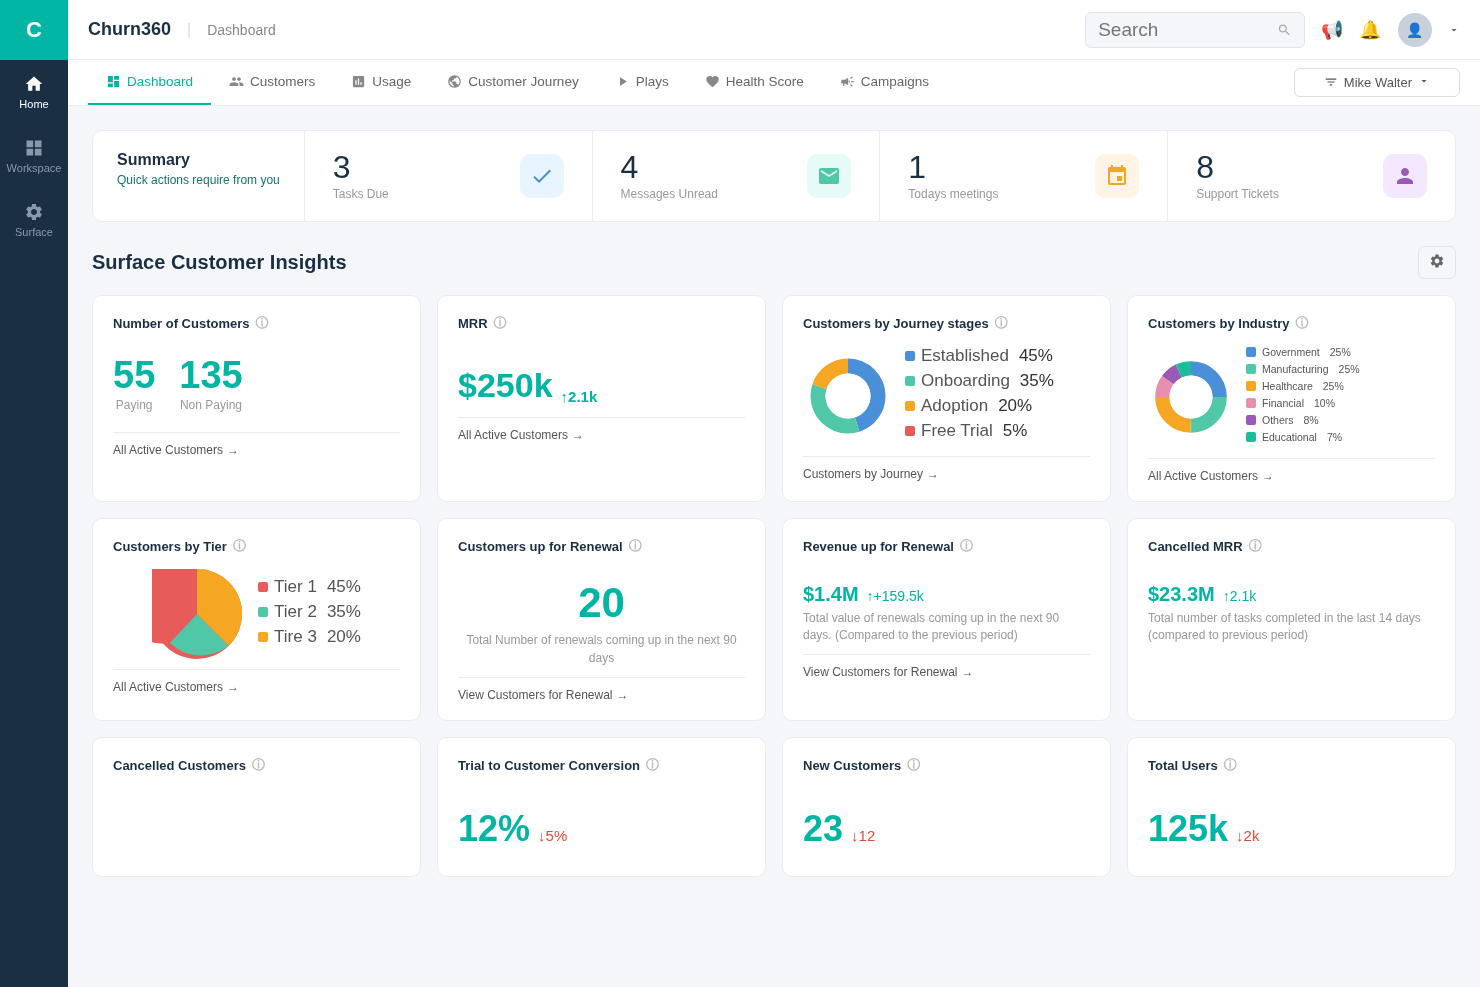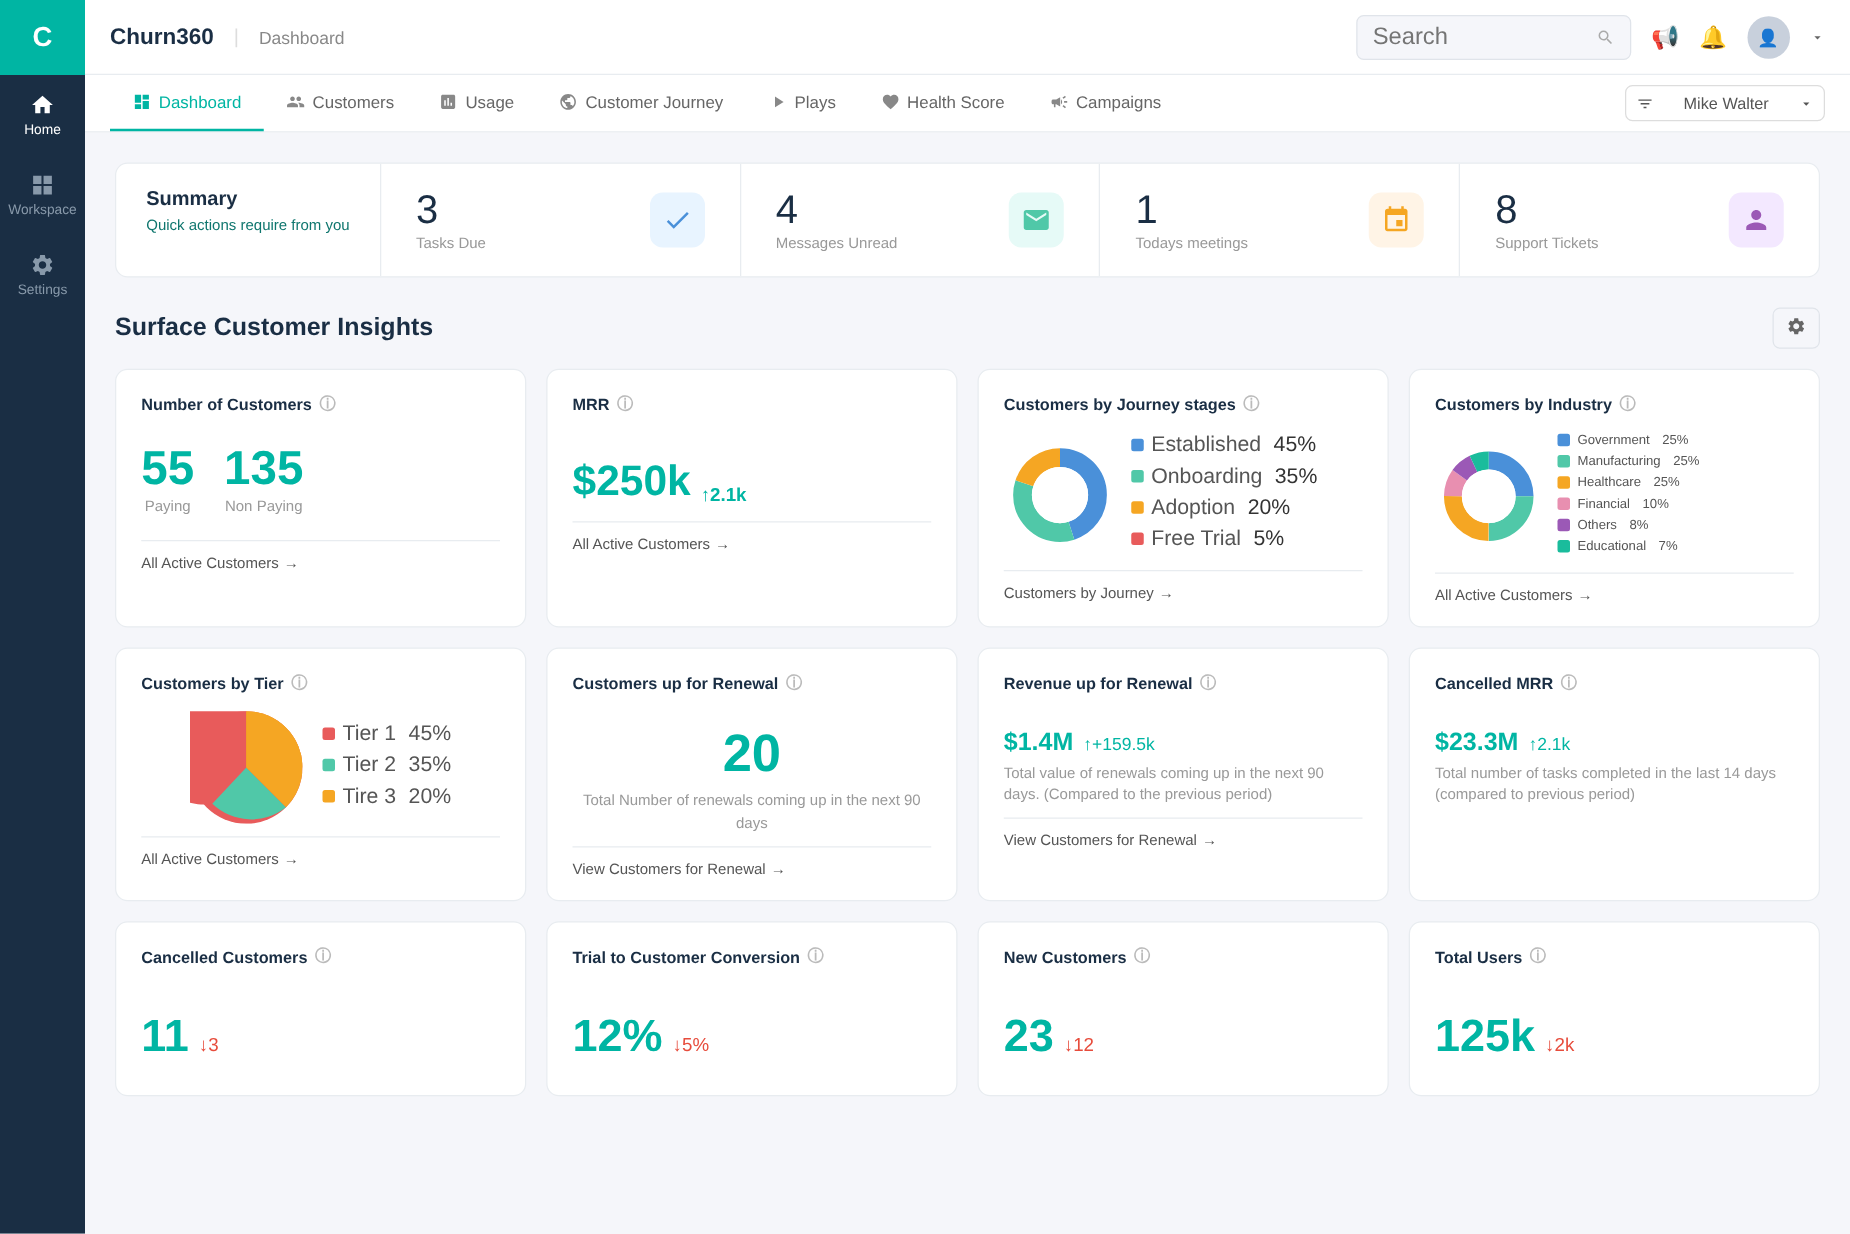--- a/index.html
+++ b/index.html
@@ -110,28 +110,27 @@
       font-size: 13.5px;
       color: #666;
       cursor: pointer;
       border-bottom: 2px solid transparent;
       white-space: nowrap;
     }
     .navtab.active { color: #00b5a3; border-bottom: 2px solid #00b5a3; }
     .navtab-user-filter {
       margin-left: auto;
       display: flex;
-      align-items: center;
-      gap: 24px;
+      gap: 6px;
       font-size: 13px;
       color: #555;
       cursor: pointer;
       border: 1px solid #ddd;
       border-radius: 6px;
-      padding: 6px 8px;
+      padding: 6px 29px;
     }
 
     
     .content {
       flex: 1;
       overflow-y: auto;
       padding: 24px 24px;
     }
 
     
@@ -269,21 +268,21 @@
   <div class="sidebar-item">
     <svg width="20" height="20" viewBox="0 0 24 24" fill="#8899aa">
         <path d="M3 3h8v8H3zm0 10h8v8H3zm10-10h8v8h-8zm0 10h8v8h-8z"></path>
       </svg>
     <span>Workspace</span>
   </div>
   <div class="sidebar-item">
     <svg width="20" height="20" viewBox="0 0 24 24" fill="#8899aa">
         <path d="M19.14 12.94c.04-.3.06-.61.06-.94s-.02-.64-.07-.94l2.03-1.58c.18-.14.23-.41.12-.61l-1.92-3.32c-.12-.22-.37-.29-.59-.22l-2.39.96c-.5-.38-1.03-.7-1.62-.94l-.36-2.54c-.04-.24-.24-.41-.48-.41h-3.84c-.24 0-.43.17-.47.41l-.36 2.54c-.59.24-1.13.57-1.62.94l-2.39-.96c-.22-.08-.47 0-.59.22L2.74 8.87c-.12.21-.08.47.12.61l2.03 1.58c-.05.3-.09.63-.09.94s.02.64.07.94l-2.03 1.58c-.18.14-.23.41-.12.61l1.92 3.32c.12.22.37.29.59.22l2.39-.96c.5.38 1.03.7 1.62.94l.36 2.54c.05.24.24.41.48.41h3.84c.24 0 .44-.17.47-.41l.36-2.54c.59-.24 1.13-.56 1.62-.94l2.39.96c.22.08.47 0 .59-.22l1.92-3.32c.12-.22.07-.47-.12-.61l-2.01-1.58zM12 15.6c-1.98 0-3.6-1.62-3.6-3.6s1.62-3.6 3.6-3.6 3.6 1.62 3.6 3.6-1.62 3.6-3.6 3.6z"></path>
       </svg>
-    <span>Settings</span>
+    <span>Surface</span>
   </div>
 </div>
 
 <div class="main">
 
   <div class="topbar">
     <span class="topbar-brand">Churn360</span>
     <span class="topbar-divider">|</span>
     <span class="topbar-page">Dashboard</span>
     <div class="topbar-search">
@@ -650,24 +649,20 @@
       </div>
     </div>
 
     <div class="cards-grid">
 
       <div class="card">
         <div class="card-title">
           <span>Cancelled Customers</span>
           <span class="info-icon">ⓘ</span>
         </div>
-        <div class="bottom-card-val">
-          <span class="bottom-big">11</span>
-          <span class="bottom-trend trend-down-red">↓3</span>
-        </div>
       </div>
 
       <div class="card">
         <div class="card-title">
           <span>Trial to Customer Conversion</span>
           <span class="info-icon">ⓘ</span>
         </div>
         <div class="bottom-card-val">
           <span class="bottom-big">12%</span>
           <span class="bottom-trend trend-down-red">↓5%</span>

